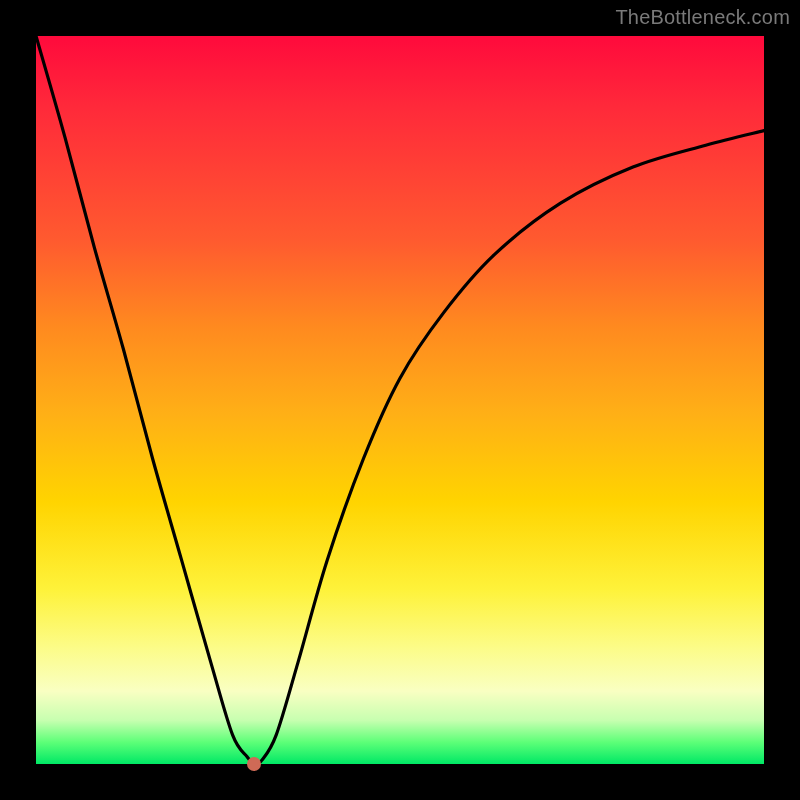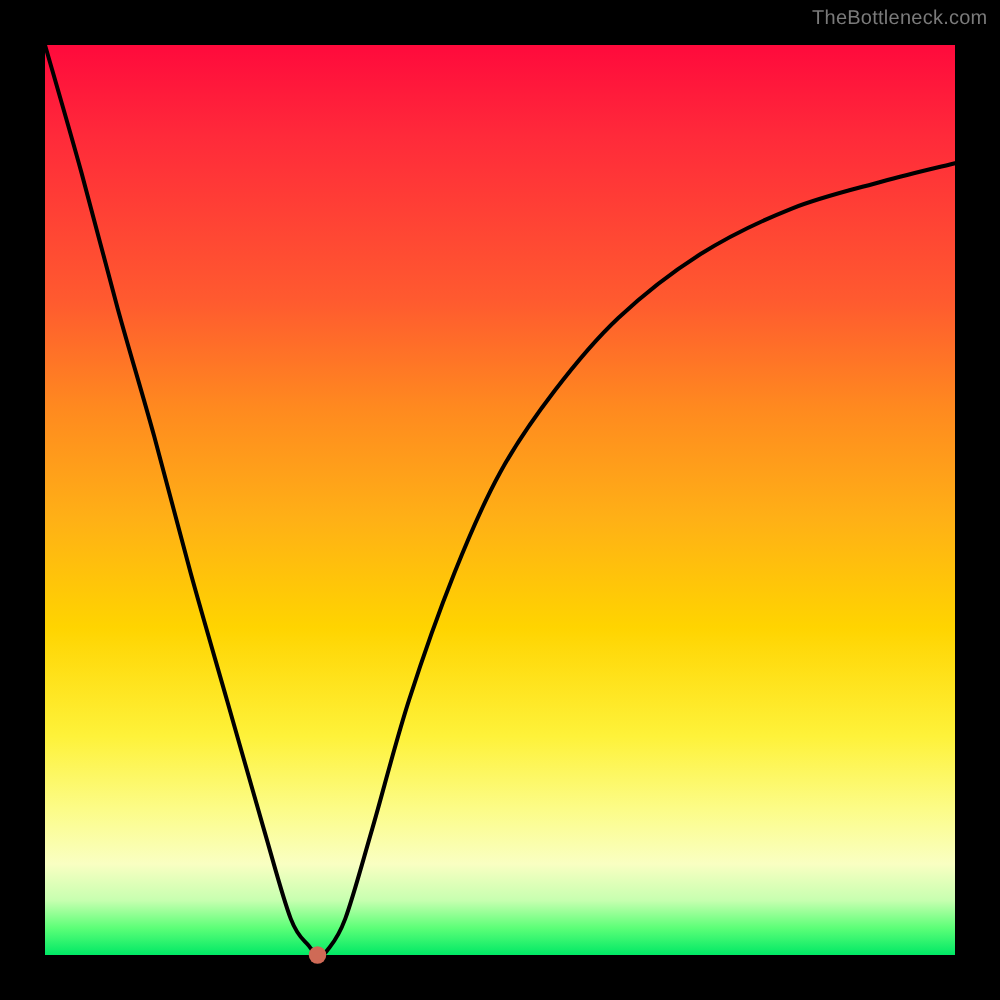--- a/index.html
+++ b/index.html
@@ -40,21 +40,21 @@
       #c7ffb0 94%,
       #5dff78 97%,
       #00e865 100%
     );
   }
   .watermark {
     position: absolute;
     top: 6px;
     right: 10px;
     color: #7a7a7a;
-    font-size: 16px;
+    font-size: 20px;
     font-weight: 500;
     letter-spacing: 0.2px;
     user-select: none;
   }
   svg.curve {
     position: absolute;
     left: 0;
     top: 0;
     width: 728px;
     height: 728px;

